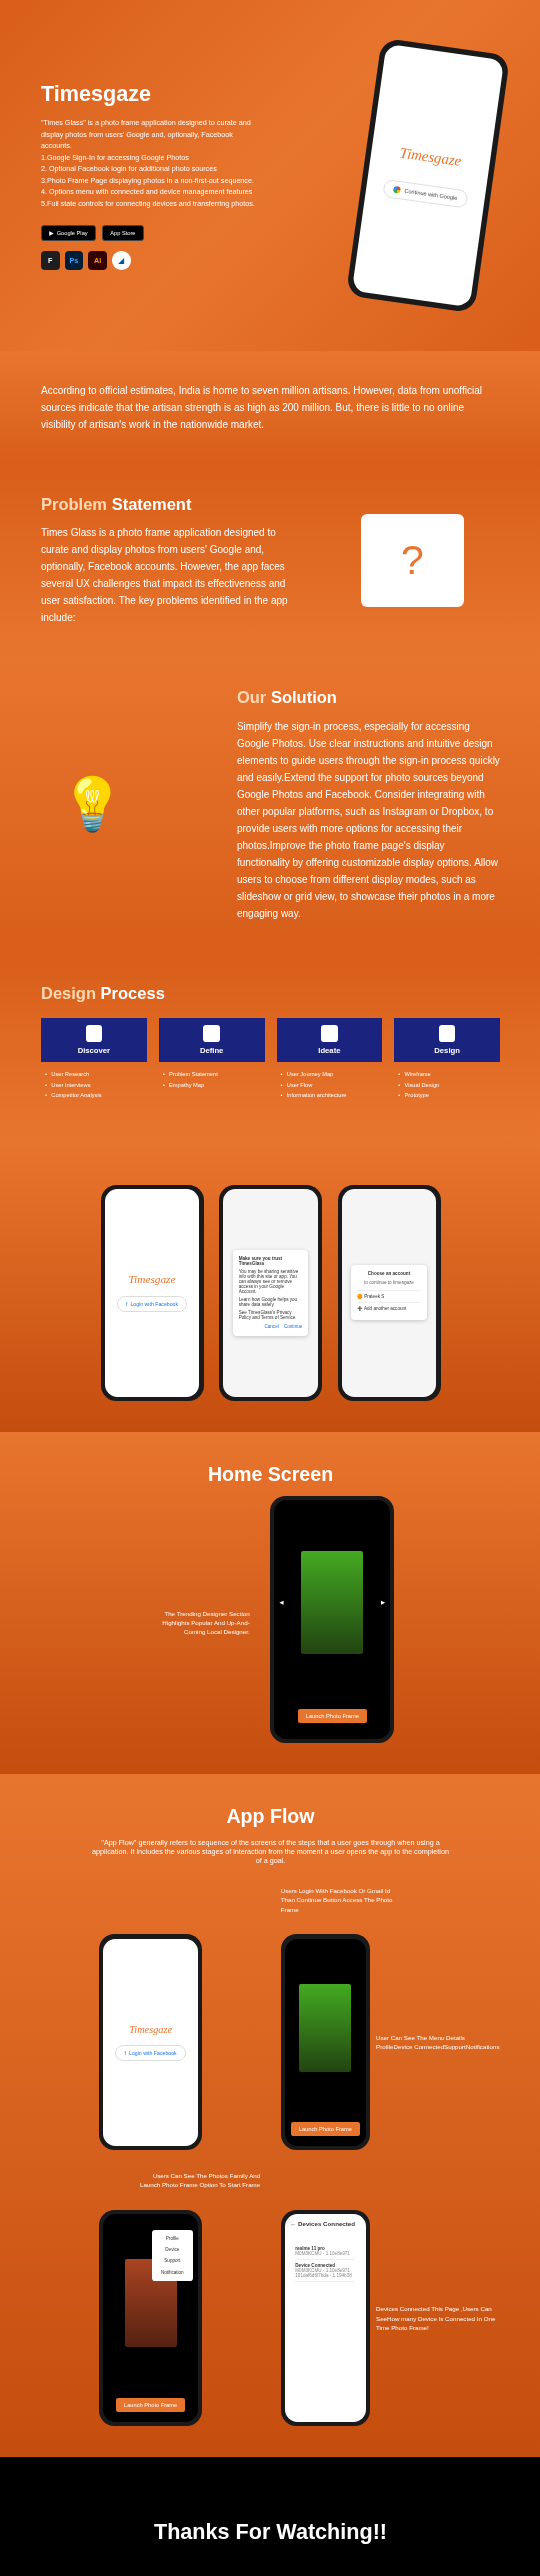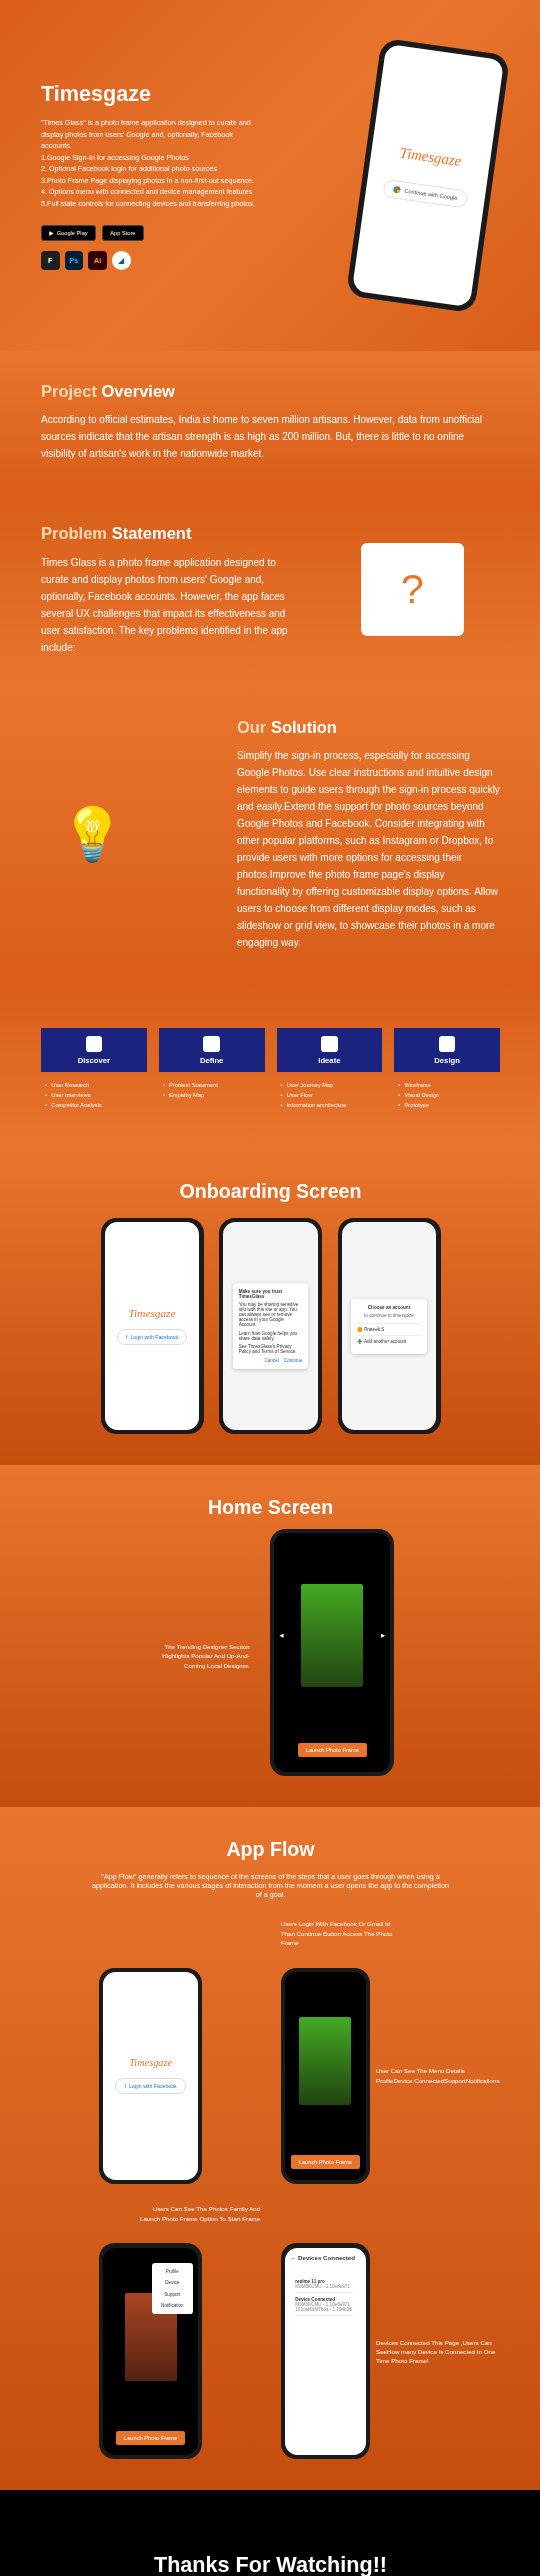--- a/index.html
+++ b/index.html
@@ -96,21 +96,20 @@
       <div class="logo">Timesgaze</div>
       <div class="gbtn">
           <span class="gicon"></span>
           <span>Continue with Google</span>
         </div>
     </div>
   </div>
 </div>
 
 <div class="section overview">
-  <h2><span class="accent">Project</span> <span>Overview</span></h2>
   <p>According to official estimates, India is home to seven million artisans. However, data from unofficial sources indicate that the artisan strength is as high as 200 million. But, there is little to no online visibility of artisan's work in the nationwide market.</p>
 </div>
 
 <div class="section problem">
   <div class="problem-left">
     <h2><span class="accent">Problem</span> <span>Statement</span></h2>
     <p>Times Glass is a photo frame application designed to curate and display photos from users' Google and, optionally, Facebook accounts. However, the app faces several UX challenges that impact its effectiveness and user satisfaction. The key problems identified in the app include:</p>
   </div>
   <div class="problem-img">
       <div class="illus">?</div>
@@ -121,20 +120,21 @@
   <div class="solution-img">
       <div class="bulb">💡</div>
     </div>
   <div class="solution-txt">
     <h2 class="solution-h"><span class="accent">Our</span> <span>Solution</span></h2>
     <p>Simplify the sign-in process, especially for accessing Google Photos. Use clear instructions and intuitive design elements to guide users through the sign-in process quickly and easily.Extend the support for photo sources beyond Google Photos and Facebook. Consider integrating with other popular platforms, such as Instagram or Dropbox, to provide users with more options for accessing their photos.Improve the photo frame page's display functionality by offering customizable display options. Allow users to choose from different display modes, such as slideshow or grid view, to showcase their photos in a more engaging way.</p>
   </div>
 </div>
 
 <div class="section design">
+  <h2><span class="accent">Design</span> <span>Process</span></h2>
   <div class="process-row" id="process-row">
       <div class="process-card">
         <div class="process-head">
           <div class="process-icon"></div>
           <div>Discover</div>
         </div>
         <ul class="process-body">
           <li>User Research</li>
           <li>User Interviews</li>
           <li>Competitor Analysis</li>
@@ -169,21 +169,20 @@
         <ul class="process-body">
           <li>Wireframe</li>
           <li>Visual Design</li>
           <li>Prototype</li>
         </ul>
       </div>
     </div>
 </div>
 
 <div class="section onboard">
-  <h2>Onboarding Screen</h2>
   <div class="phones-row">
     <div class="phone-sm">
         <div class="phone-sm-screen">
       <div class="logo" style="font-size:11.3px">Timesgaze</div>
       <div class="fbtn">f <span>Login with Facebook</span></div>
     </div>
       </div>
     <div class="phone-sm">
         <div class="phone-sm-screen" style="background:#f5f5f5">
       <div class="dialog">

